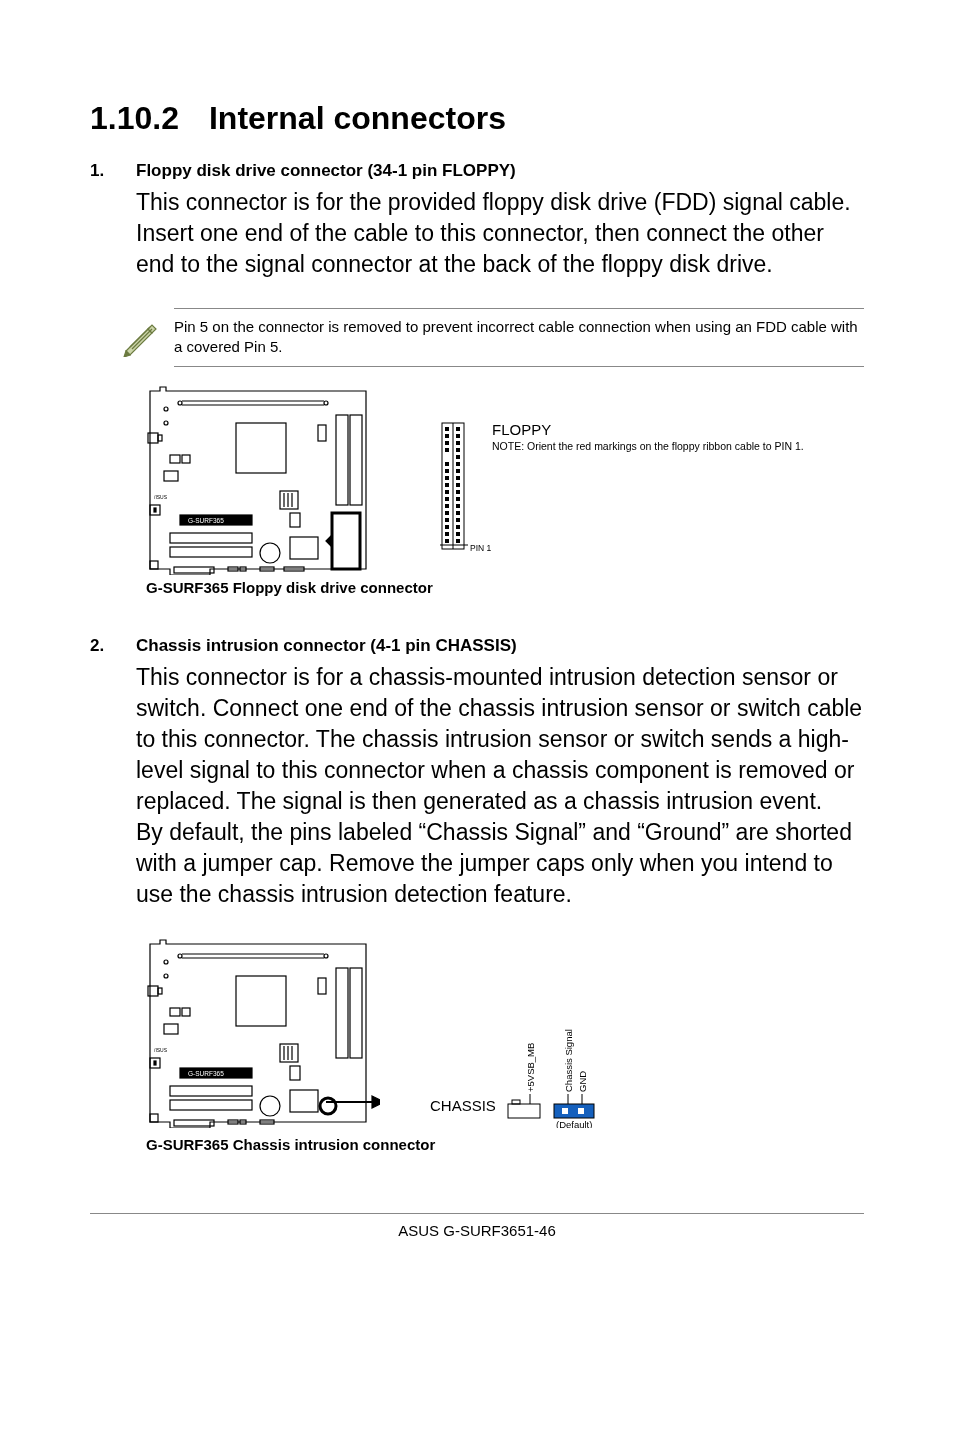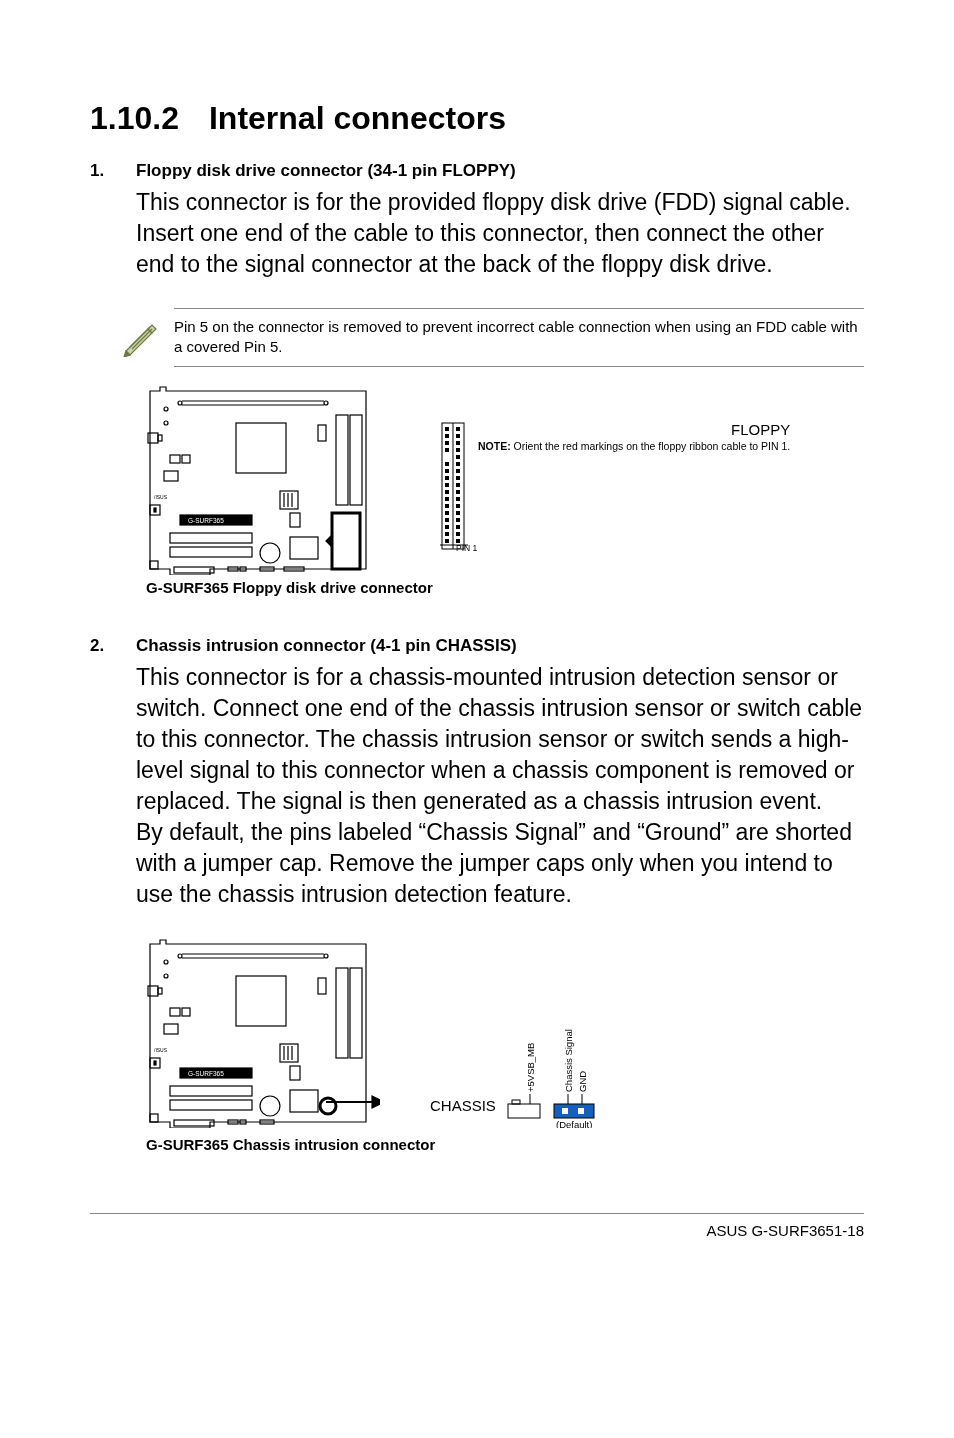--- a/index.html
+++ b/index.html
@@ -85,29 +85,29 @@
 
   .floppy-conn-label {
     font-size: 15px;
     font-weight: normal;
     margin-bottom: 2px;
   }
   .floppy-note {
     font-size: 10.5px;
     line-height: 1.15;
   }
-  .floppy-note b { font-weight: bold; }
+  .floppy-note b { font-weight: normal; }
 
   .conn-small-label {
     font-size: 8.5px;
   }
 
   .footer {
     display: flex;
-    justify-content: flex-end;
+    justify-content: center;
     border-top: 1px solid #888;
     padding-top: 8px;
     margin-top: 60px;
     font-size: 15px;
   }
   .board-svg { display:block; }
 
   .rotated-label {
     font-size: 9.5px;
   }
@@ -246,26 +246,26 @@
               <rect x="16" y="76" width="4" height="4"></rect>
               <rect x="16" y="83" width="4" height="4"></rect>
               <rect x="16" y="90" width="4" height="4"></rect>
               <rect x="16" y="97" width="4" height="4"></rect>
               <rect x="16" y="104" width="4" height="4"></rect>
               <rect x="16" y="111" width="4" height="4"></rect>
               <rect x="16" y="118" width="4" height="4"></rect>
           </g>
           <line x1="0" y1="124" x2="32" y2="124" stroke="#000" stroke-width="1"></line>
         </svg>
-        <div style="margin-left:10px;text-align:right;">
+        <div style="margin-left:24px;">
           <div class="floppy-conn-label">FLOPPY</div>
           <div class="floppy-note"><b>NOTE:</b><span> Orient the red markings on the floppy ribbon cable to PIN 1.</span></div>
         </div>
       </div>
-      <div style="margin-left:16px; margin-top:-18px;" class="conn-small-label">PIN 1</div>
+      <div style="margin-left:30px; margin-top:-18px;" class="conn-small-label">PIN 1</div>
     </div>
   </div>
   <div class="diagram-caption">G-SURF365 Floppy disk drive connector</div>
 
   <div class="item">
     <div class="item-header">
       <span class="item-num">2.</span>
       <span>Chassis intrusion connector (4-1 pin CHASSIS)</span>
     </div>
     <div class="item-body">This connector is for a chassis-mounted intrusion detection sensor or switch. Connect one end of the chassis intrusion sensor or switch cable to this connector. The chassis intrusion sensor or switch sends a high-level signal to this connector when a chassis component is removed or replaced. The signal is then generated as a chassis intrusion event.</div>
@@ -345,16 +345,16 @@
           </g>
           <text x="54" y="110" font-size="9.5">(Default)</text>
         </svg>
       </div>
     </div>
   </div>
   <div class="diagram-caption" style="margin-bottom:10px;">G-SURF365 Chassis intrusion connector</div>
 
   <div class="footer">
     <span>ASUS G-SURF365</span>
-    <span>1-18</span>
+    <span>1-46</span>
   </div>
 
 </div>
 
 </body></html>

